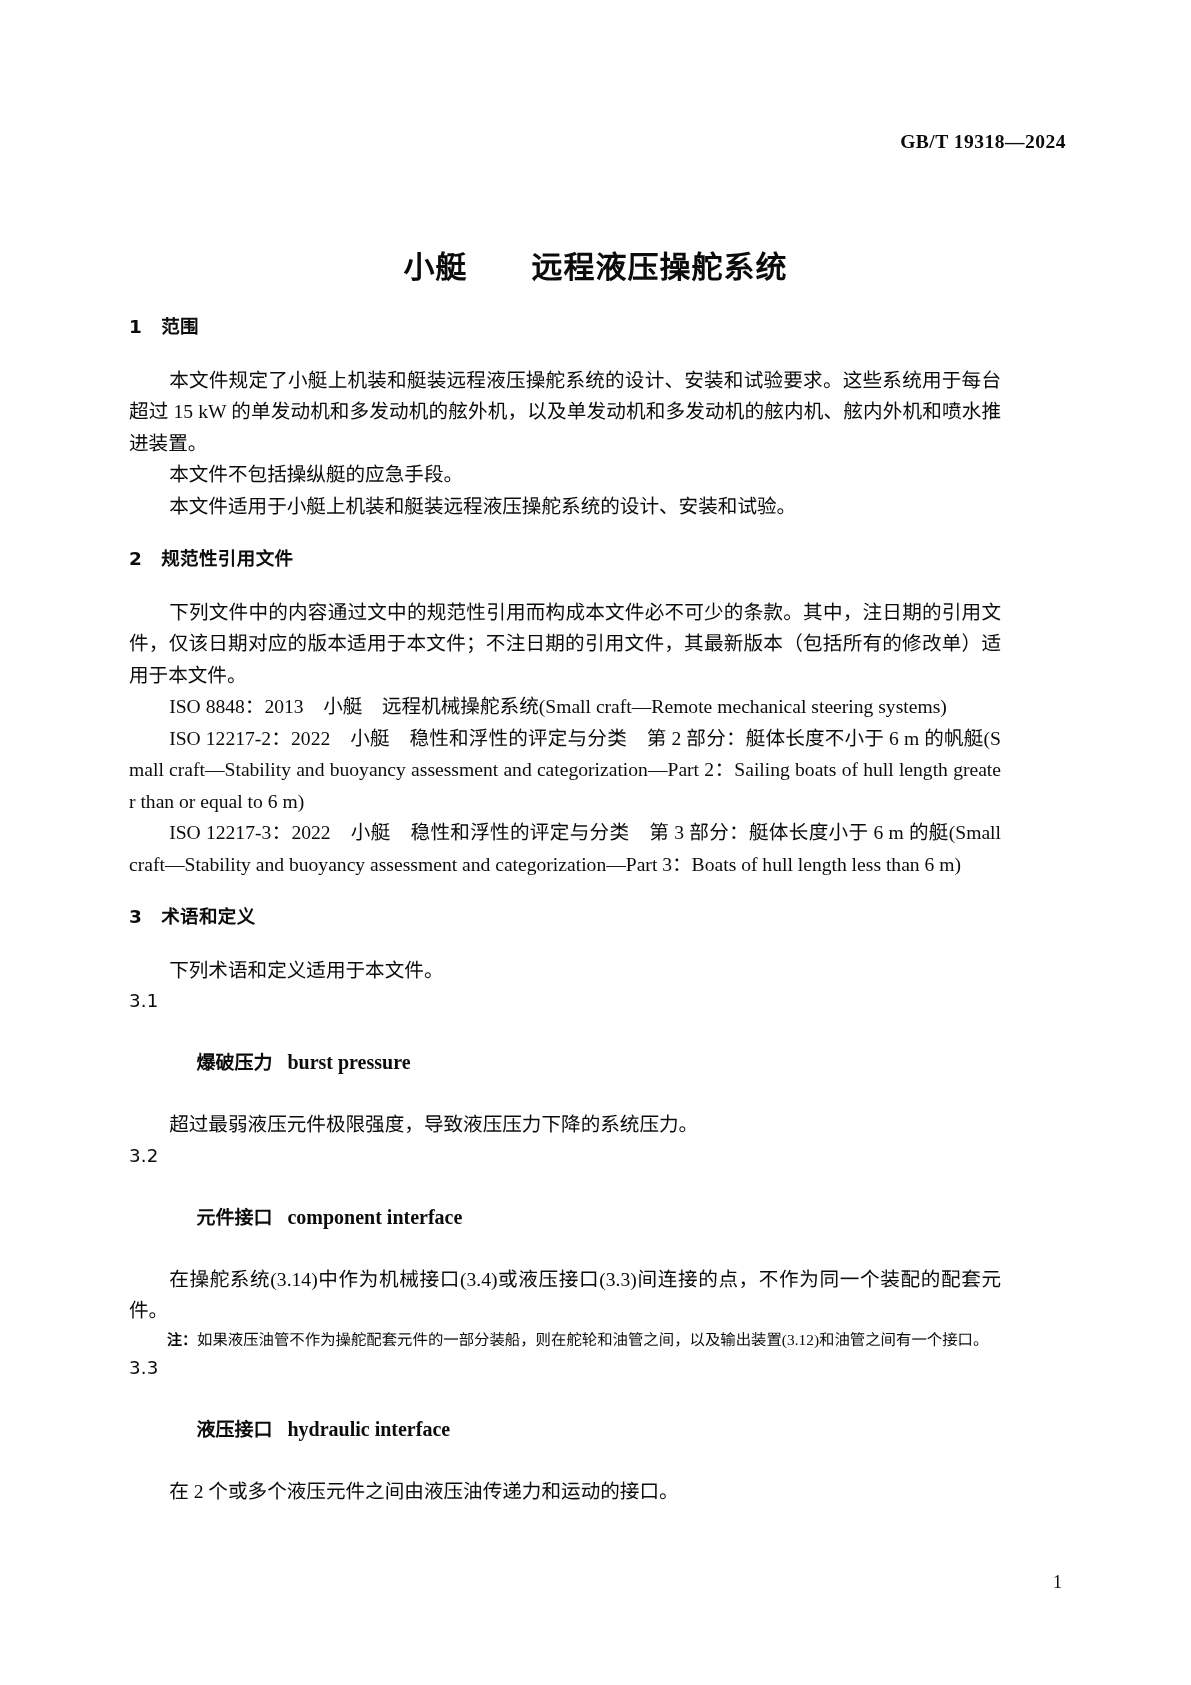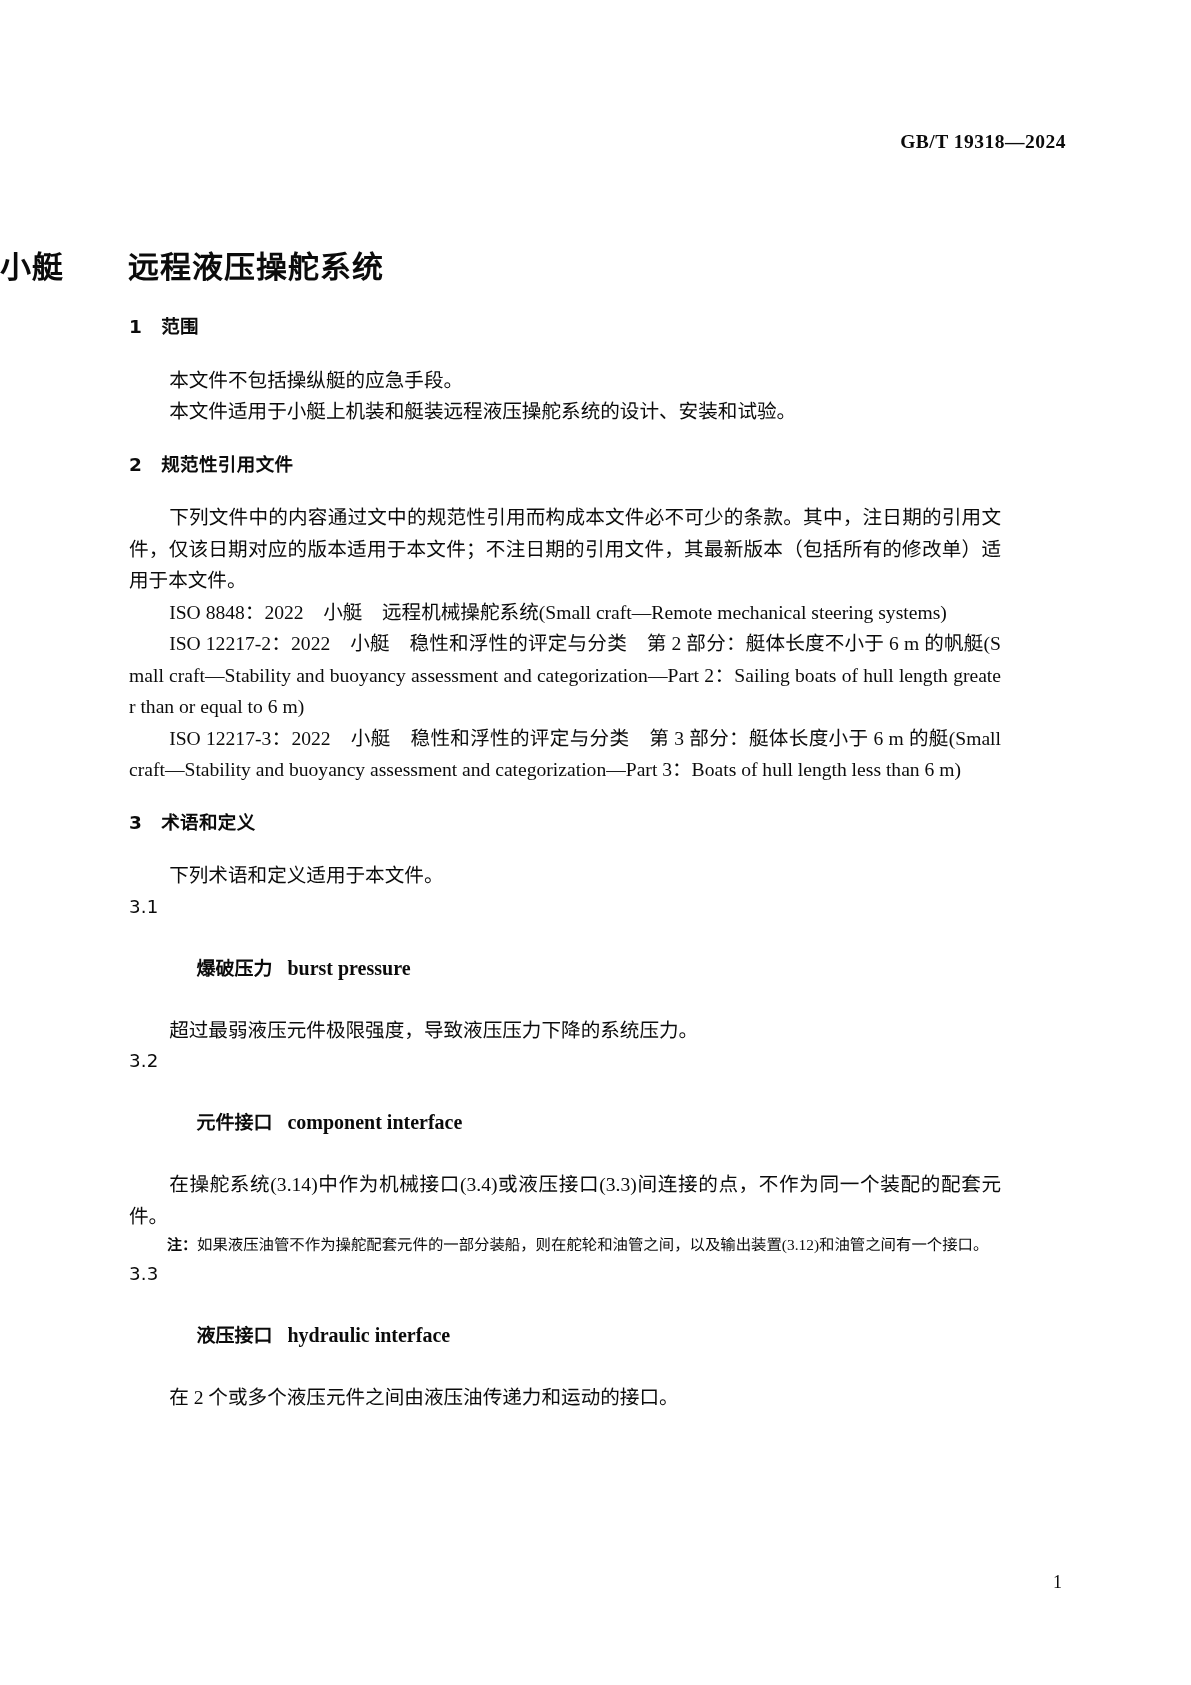--- a/index.html
+++ b/index.html
@@ -30,21 +30,21 @@
     letter-spacing: 0.5px;
     white-space: nowrap;
   }
 
   
   .doc-title {
     position: absolute;
     top: 221px;
     left: 0;
     width: 1191px;
-    text-align: left;
+    text-align: center;
     font-family: "DejaVu Sans", sans-serif;
     font-size: 31px;
     font-weight: bold;
     letter-spacing: 1px;
     white-space: pre;
   }
 
   
   .content {
     position: absolute;
@@ -154,29 +154,30 @@
 <div class="page">
 
   <div class="run-header">GB/T 19318—2024</div>
 
   <h1 class="doc-title">小艇　　远程液压操舵系统</h1>
 
   <div class="content">
 
     <div class="clause-h">1　范围</div>
     <div class="gap-lg"></div>
+    <p class="para indent">本文件规定了小艇上机装和艇装远程液压操舵系统的设计、安装和试验要求。这些系统用于每台超过 15 kW 的单发动机和多发动机的舷外机，以及单发动机和多发动机的舷内机、舷内外机和喷水推进装置。</p>
     <p class="para indent">本文件不包括操纵艇的应急手段。</p>
     <p class="para indent">本文件适用于小艇上机装和艇装远程液压操舵系统的设计、安装和试验。</p>
 
     <div class="gap-lg"></div>
 
     <div class="clause-h">2　规范性引用文件</div>
     <div class="gap-lg"></div>
     <p class="para indent">下列文件中的内容通过文中的规范性引用而构成本文件必不可少的条款。其中，注日期的引用文件，仅该日期对应的版本适用于本文件；不注日期的引用文件，其最新版本（包括所有的修改单）适用于本文件。</p>
-    <p class="para indent">ISO 8848：2022　小艇　远程机械操舵系统(Small craft—Remote mechanical steering systems)</p>
+    <p class="para indent">ISO 8848：2013　小艇　远程机械操舵系统(Small craft—Remote mechanical steering systems)</p>
     <p class="para indent">ISO 12217-2：2022　小艇　稳性和浮性的评定与分类　第 2 部分：艇体长度不小于 6 m 的帆艇(Small craft—Stability and buoyancy assessment and categorization—Part 2：Sailing boats of hull length greater than or equal to 6 m)</p>
     <p class="para indent">ISO 12217-3：2022　小艇　稳性和浮性的评定与分类　第 3 部分：艇体长度小于 6 m 的艇(Small craft—Stability and buoyancy assessment and categorization—Part 3：Boats of hull length less than 6 m)</p>
 
     <div class="gap-lg"></div>
 
     <div class="clause-h">3　术语和定义</div>
     <div class="gap-lg"></div>
     <p class="para indent">下列术语和定义适用于本文件。</p>
 
     <div class="subnum">3.1</div>

